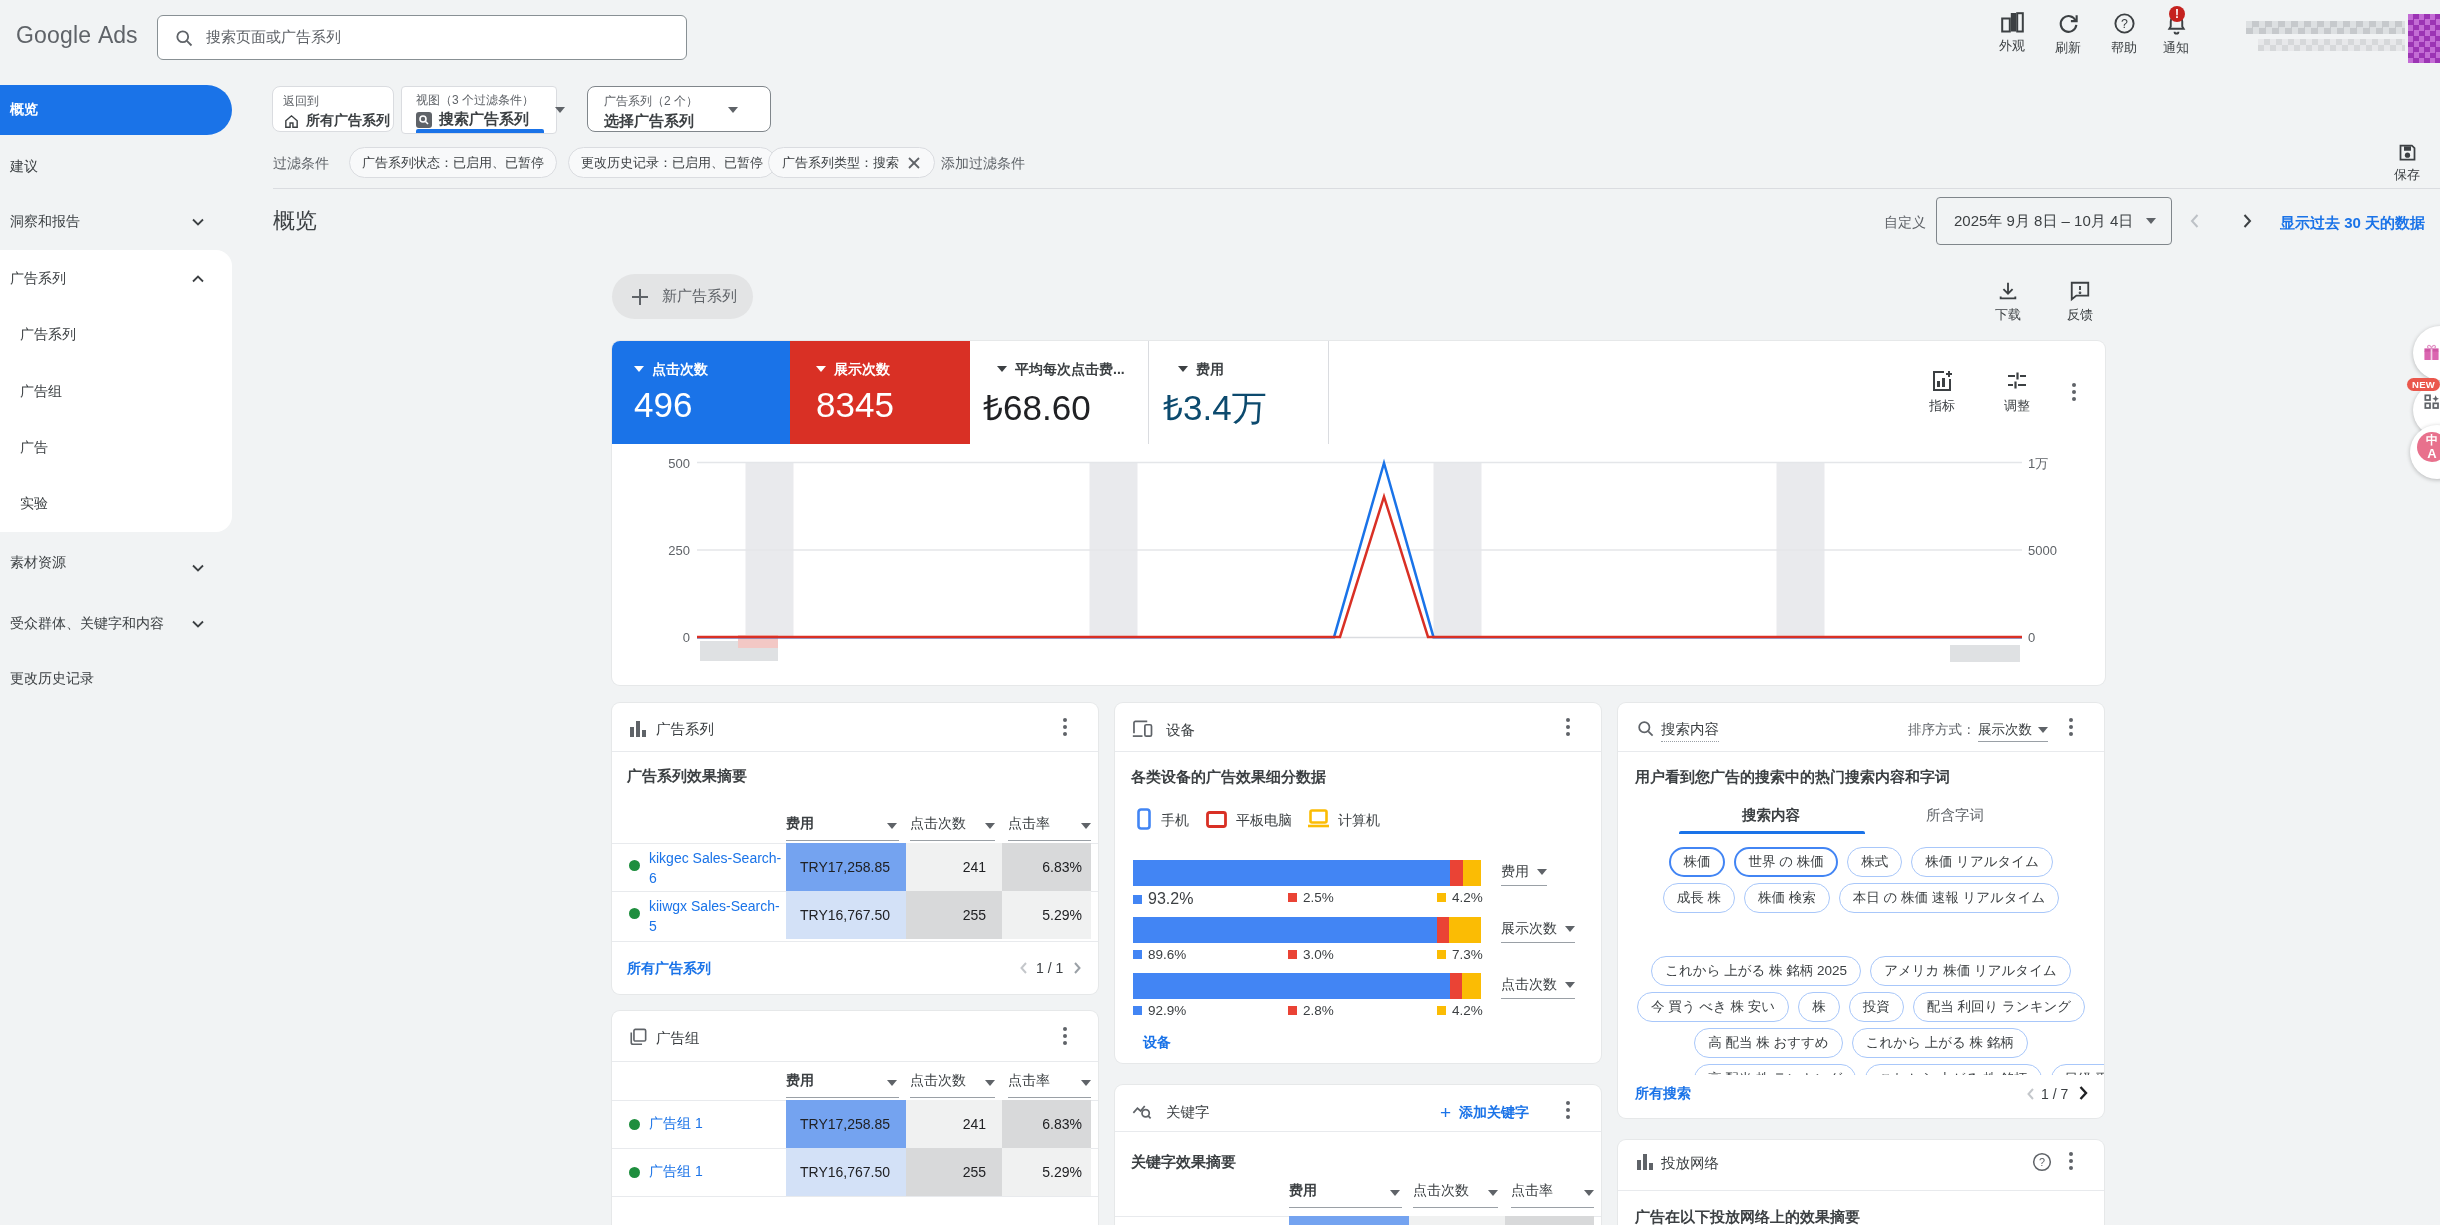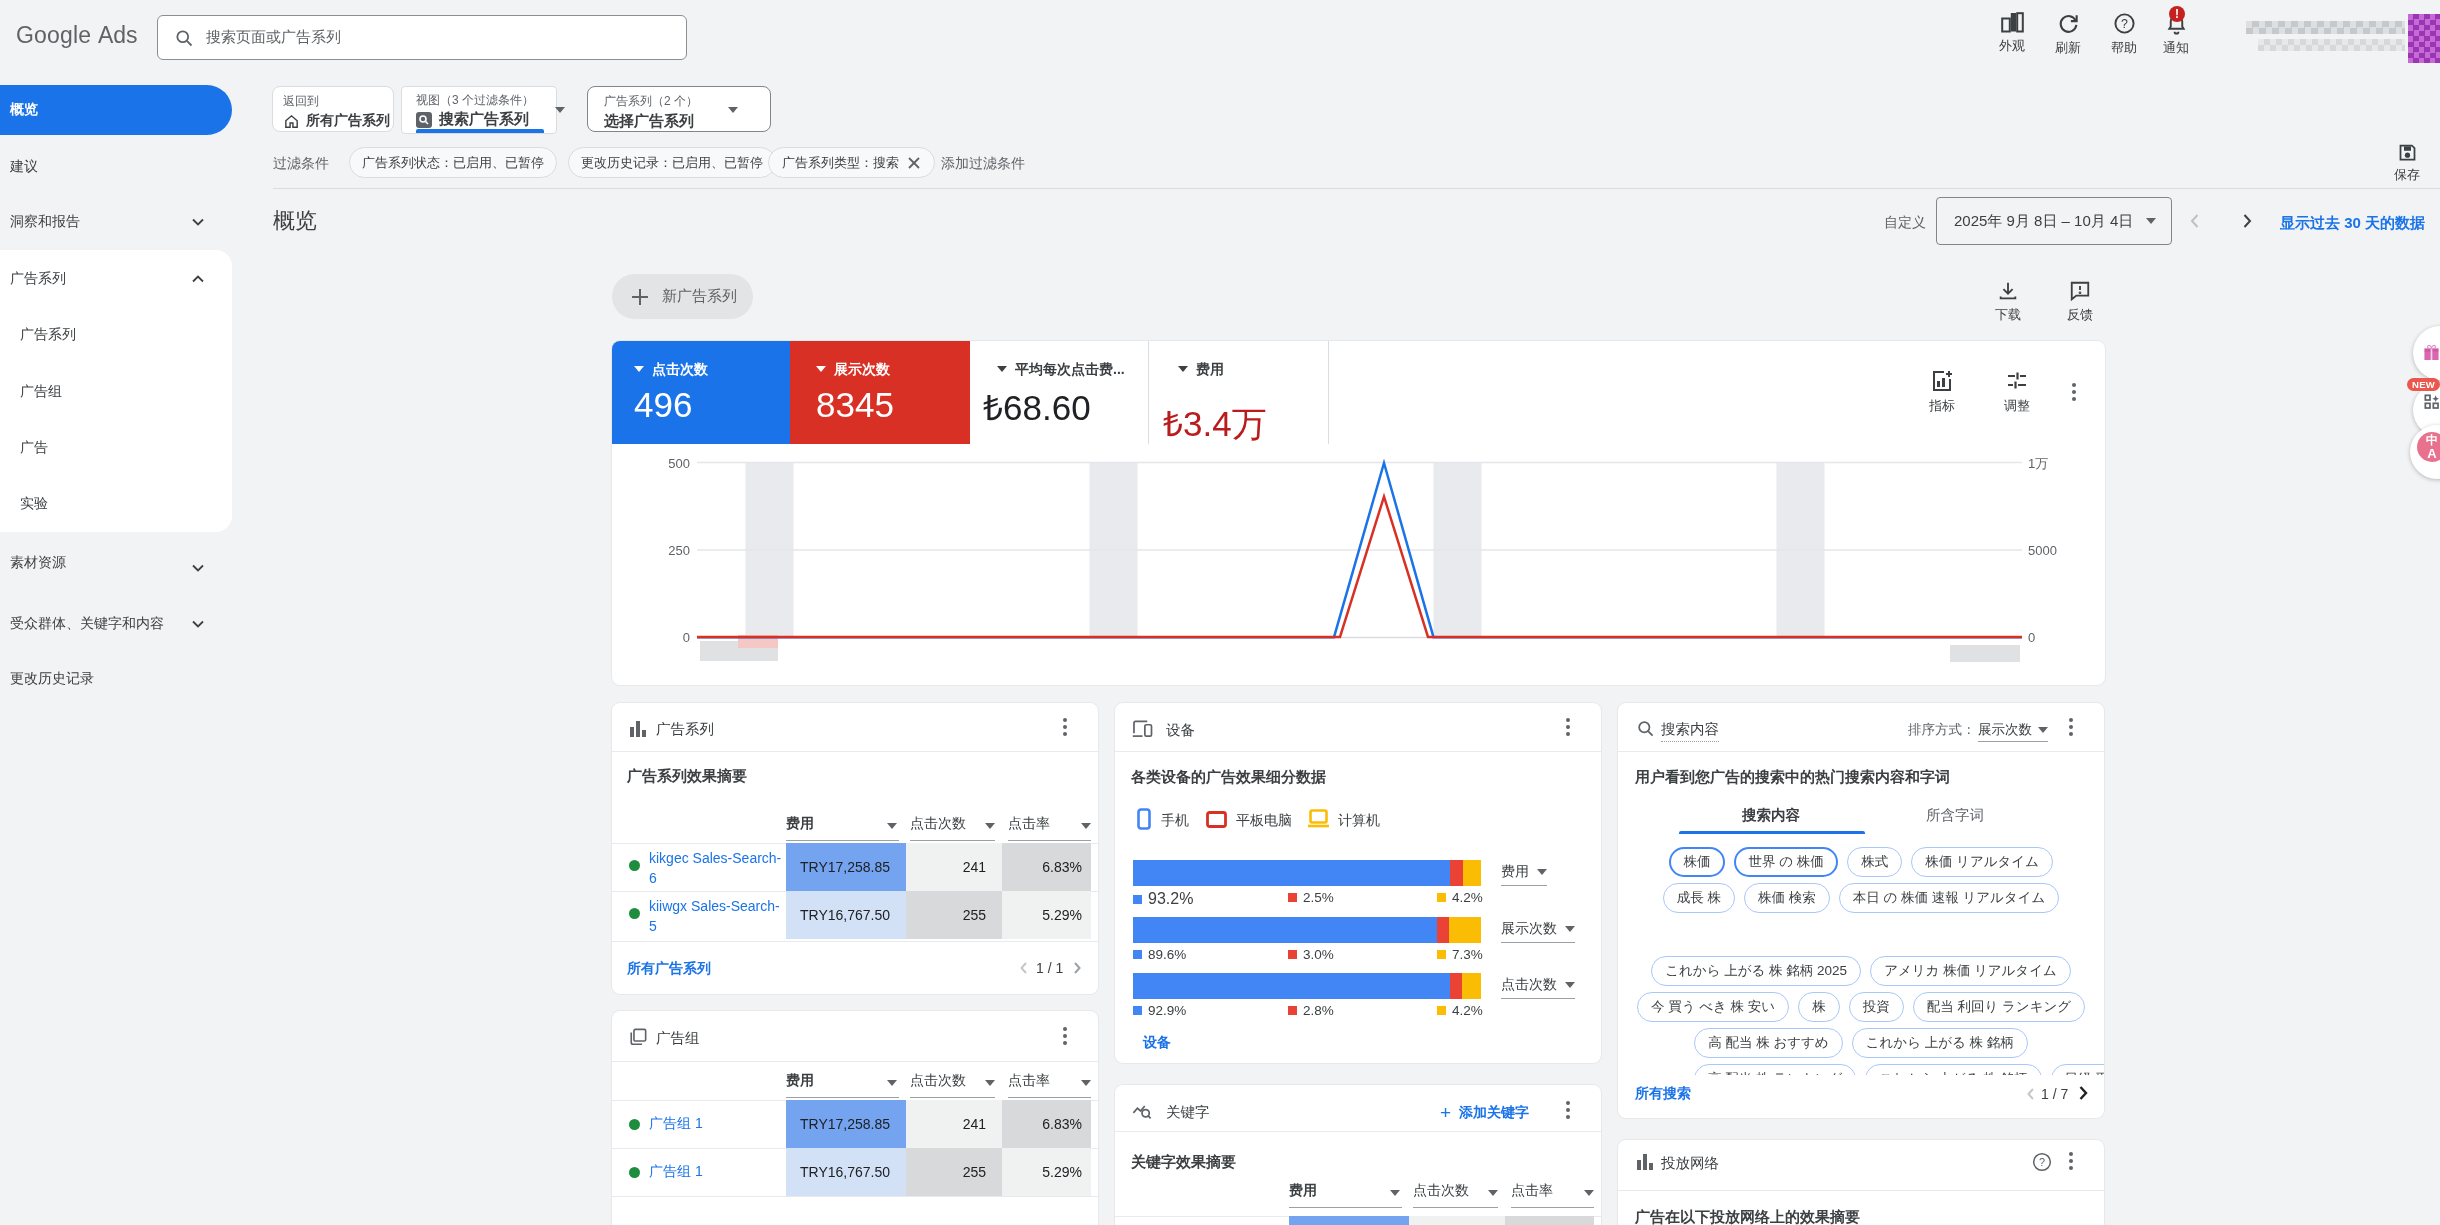--- a/index.html
+++ b/index.html
@@ -184,21 +184,21 @@
   <div style="position:absolute;left:178px;top:0;width:180px;height:103px;background:#d93025;color:#fff;padding:20px 0 0 26px">
     <div style="font-size:14px;font-weight:bold"><span class="caret" style="border-top-color:#fff;margin-right:8px;vertical-align:2px"></span>展示次数</div>
     <div style="font-size:35px;margin-top:6px">8345</div>
   </div>
   <div style="position:absolute;left:358px;top:0;width:179px;height:103px;border-right:1px solid #dadce0;padding:20px 0 0 27px">
     <div style="font-size:14px;font-weight:bold"><span class="caret" style="border-top-color:#3c4043;margin-right:8px;vertical-align:2px"></span>平均每次点击费...</div>
     <div style="font-size:35px;margin-top:4px;color:#202124;margin-left:-14px">₺68.60</div>
   </div>
   <div style="position:absolute;left:537px;top:0;width:180px;height:103px;border-right:1px solid #dadce0;padding:20px 0 0 29px">
     <div style="font-size:14px;font-weight:bold"><span class="caret" style="border-top-color:#3c4043;margin-right:8px;vertical-align:2px"></span>费用</div>
-    <div style="font-size:35px;margin-top:20px;color:#b91c1c;margin-left:-15px">₺3.4万</div>
+    <div style="font-size:35px;margin-top:4px;color:#0c4a6e;margin-left:-15px">₺3.4万</div>
   </div>
 
   <div style="position:absolute;left:1306px;top:28px;width:48px;text-align:center">
     <svg class="ic" style="margin:0 auto" width="24" height="24" viewBox="0 0 24 24" fill="none" stroke="#3c4043" stroke-width="2">
         <path d="M14 3 H4 V21 H20 V10" fill="none"></path>
         <rect x="7" y="12" width="3" height="6" fill="#3c4043" stroke="none"></rect>
         <rect x="12" y="9" width="3" height="9" fill="#3c4043" stroke="none"></rect>
         <path d="M19 2 V8 M16 5 H22" stroke-width="2"></path>
       </svg>
     <div style="font-size:13px;margin-top:4px">指标</div>

